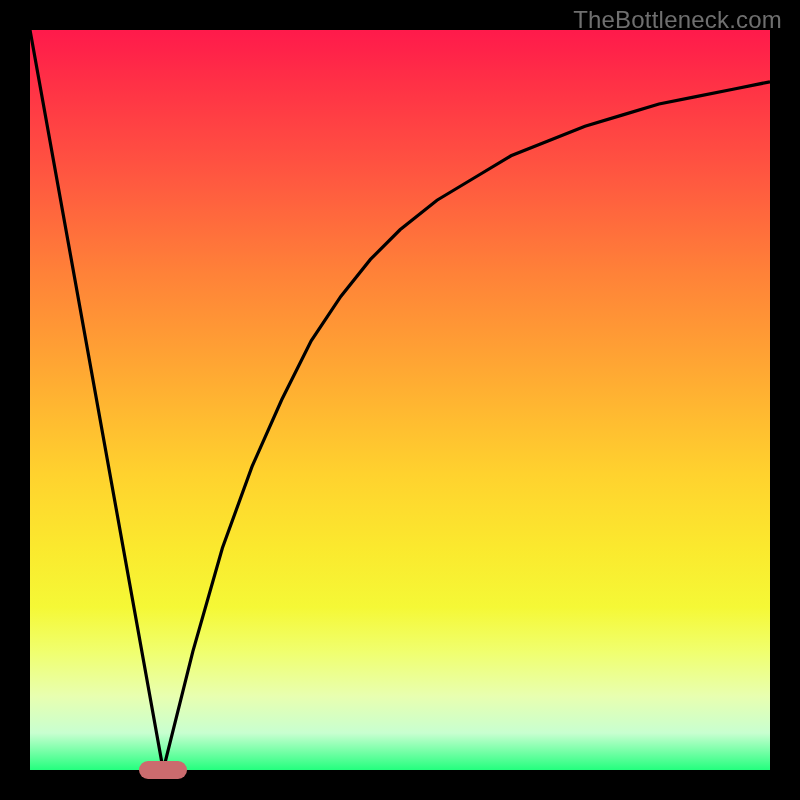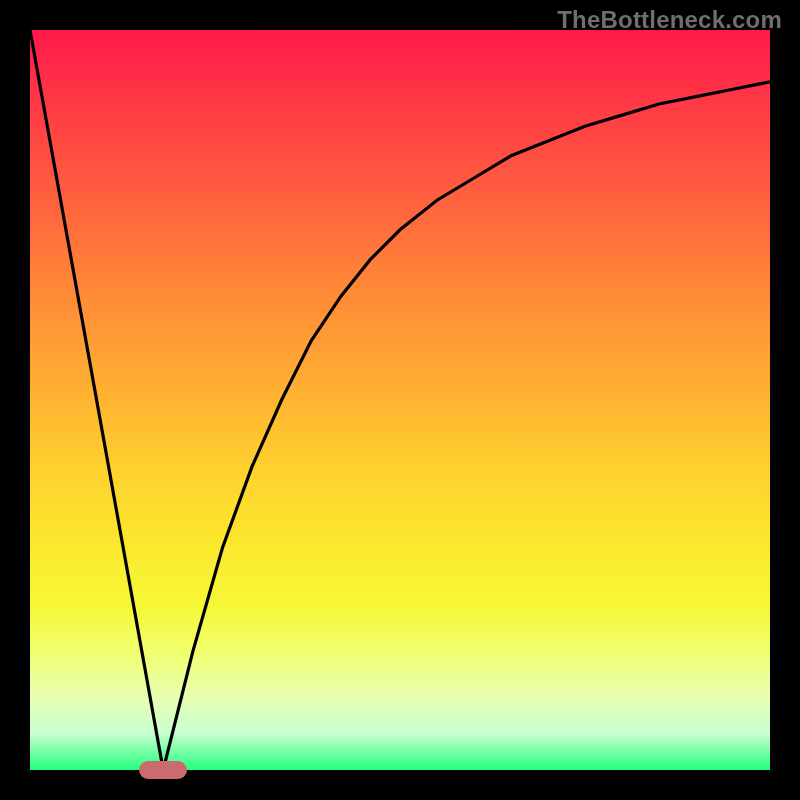--- a/index.html
+++ b/index.html
@@ -31,21 +31,21 @@
       #c8ffd0 95%,
       #24ff7e 100%
     );
   }
   .watermark {
     position: absolute;
     top: 6px;
     right: 18px;
     color: #6f6f6f;
     font-size: 24px;
-    font-weight: 700;
+    font-weight: 400;
     letter-spacing: 0.2px;
     user-select: none;
   }
   svg.curve {
     position: absolute;
     left: 0;
     top: 0;
     width: 740px;
     height: 740px;
   }

